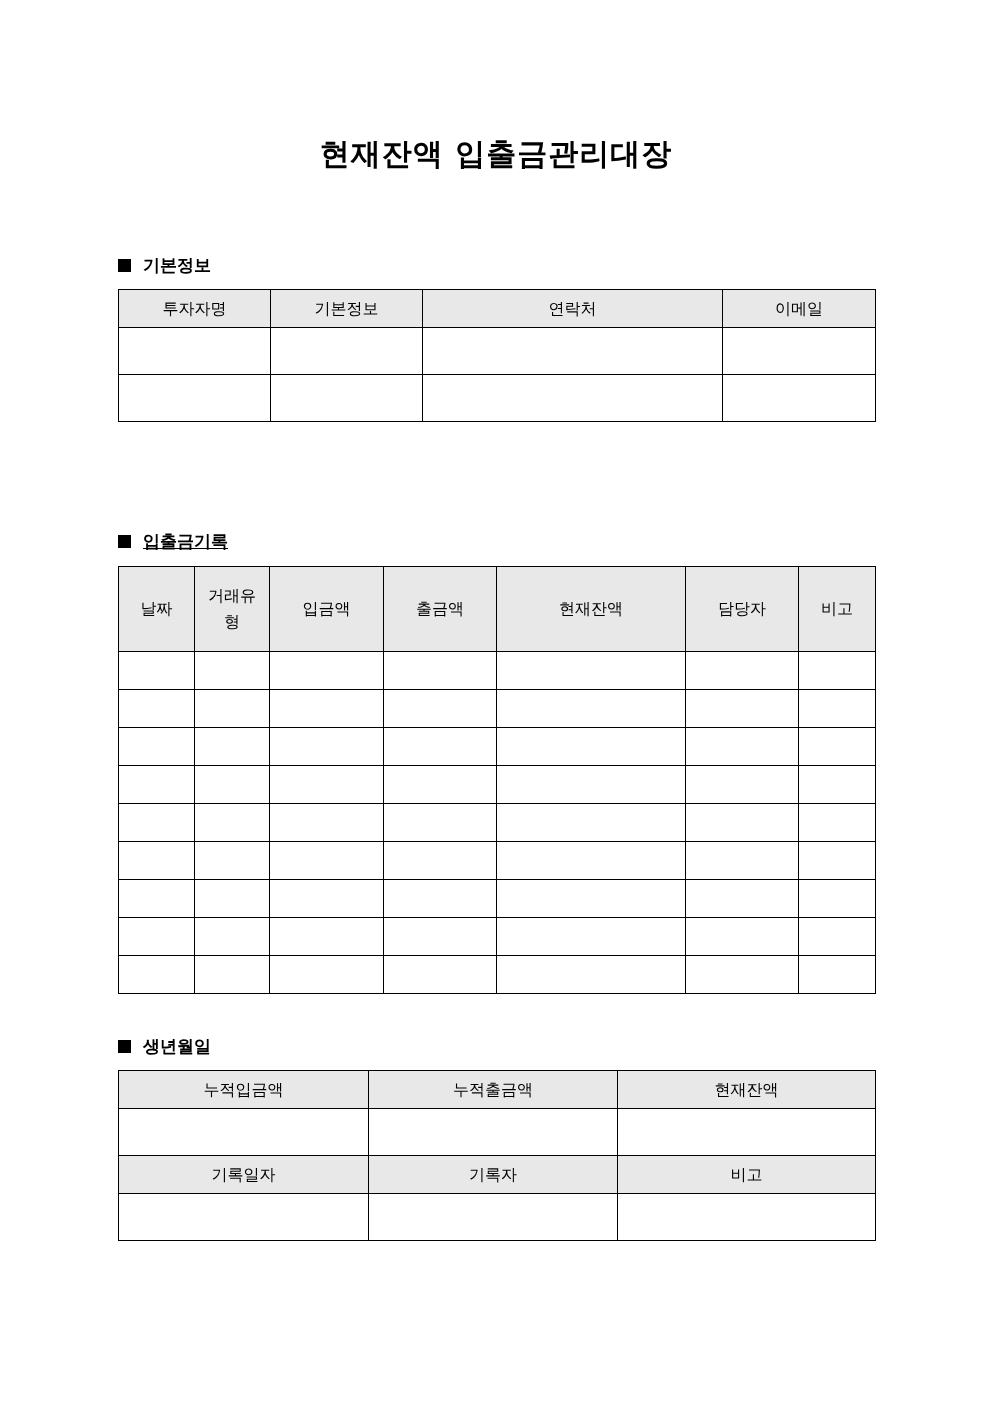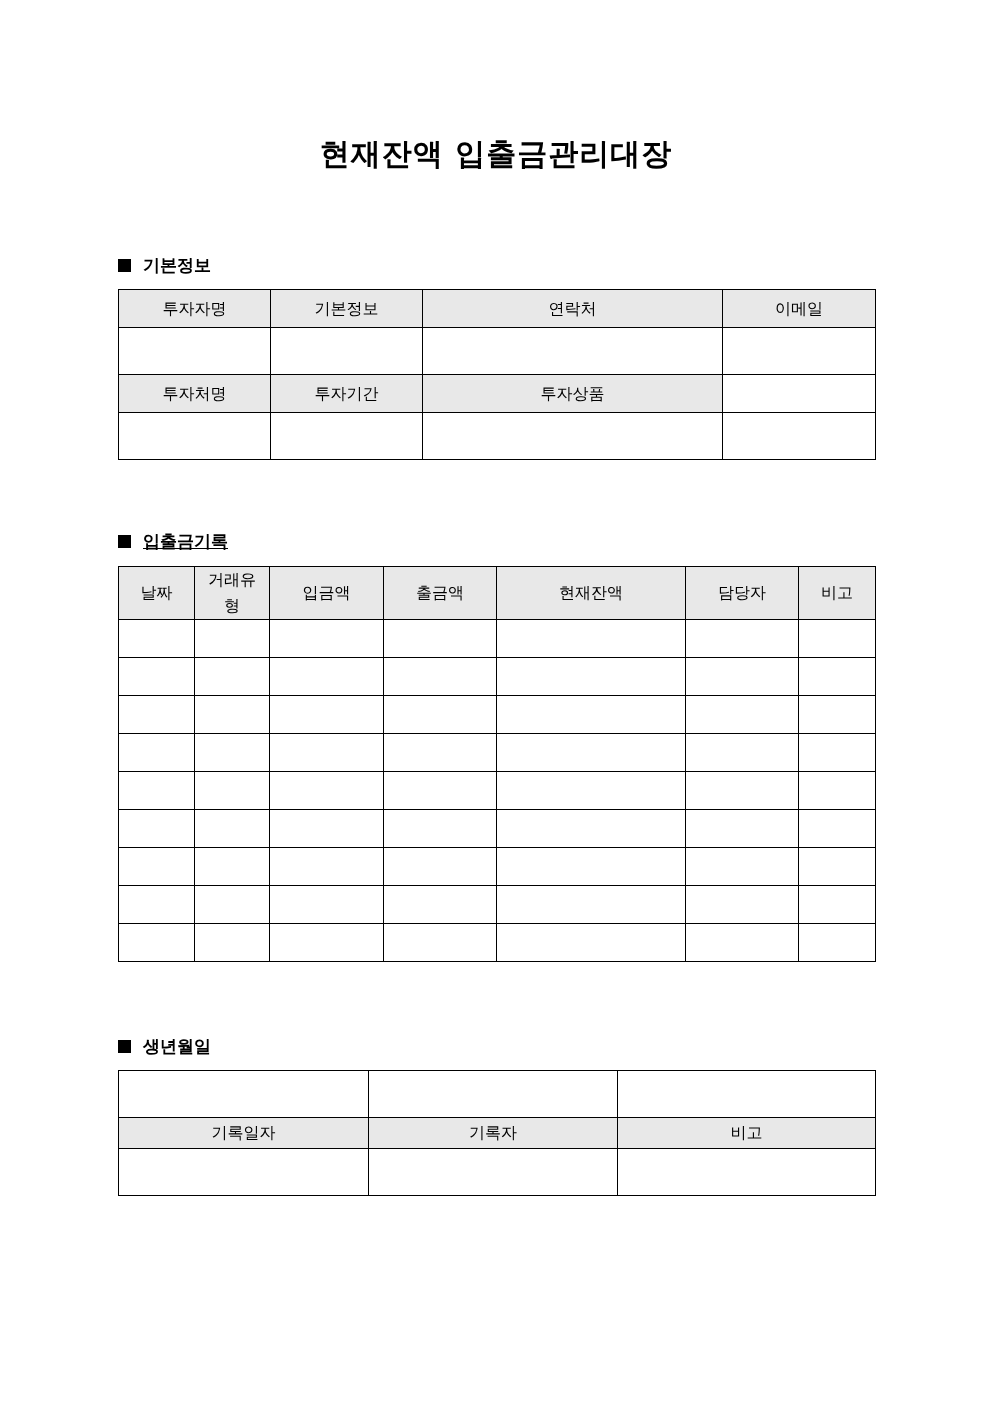--- a/index.html
+++ b/index.html
@@ -34,26 +34,20 @@
     <td class="h">기본정보</td>
     <td class="h">연락처</td>
     <td class="h">이메일</td>
   </tr>
   <tr style="height:47px">
     <td></td>
     <td></td>
     <td></td>
     <td></td>
   </tr>
-  <tr style="height:38px">
-    <td class="h">투자처명</td>
-    <td class="h">투자기간</td>
-    <td class="h">투자상품</td>
-    <td class="w"></td>
-  </tr>
   <tr style="height:47px">
     <td></td>
     <td></td>
     <td></td>
     <td></td>
   </tr>
 </tbody>
   </table>
 
 <div class="section" style="top:530px;text-decoration:underline;">
@@ -66,21 +60,21 @@
       <col style="width:75px">
       <col style="width:114px">
       <col style="width:113px">
       <col style="width:189px">
       <col style="width:113px">
       <col style="width:77px">
   </colgroup>
   <tbody>
       <tr style="height:48px">
     <td class="h">날짜</td>
-    <td class="h" style="padding:0 8px;">거래유형</td>
+    <td class="h" style="padding:16px 8px;">거래유형</td>
     <td class="h">입금액</td>
     <td class="h">출금액</td>
     <td class="h">현재잔액</td>
     <td class="h">담당자</td>
     <td class="h">비고</td>
   </tr>
   </tbody>
     <tbody id="tx-body">
       <tr style="height: 38px;">
         <td></td>
@@ -170,26 +164,31 @@
   <span class="sq"></span>
   <span>생년월일</span>
 </div>
 <table style="top:1070px;">
   <colgroup>
       <col style="width:250px">
       <col style="width:249px">
       <col style="width:258px">
     </colgroup>
   <tbody>
+      <tr style="height:38px">
+    <td class="h">누적입금액</td>
+    <td class="h">누적출금액</td>
+    <td class="h">현재잔액</td>
+  </tr>
   <tr style="height:47px">
     <td></td>
     <td></td>
     <td></td>
   </tr>
-  <tr style="height:31px">
+  <tr style="height:38px">
     <td class="h">기록일자</td>
     <td class="h">기록자</td>
     <td class="h">비고</td>
   </tr>
   <tr style="height:47px">
     <td></td>
     <td></td>
     <td></td>
   </tr>
 </tbody>

